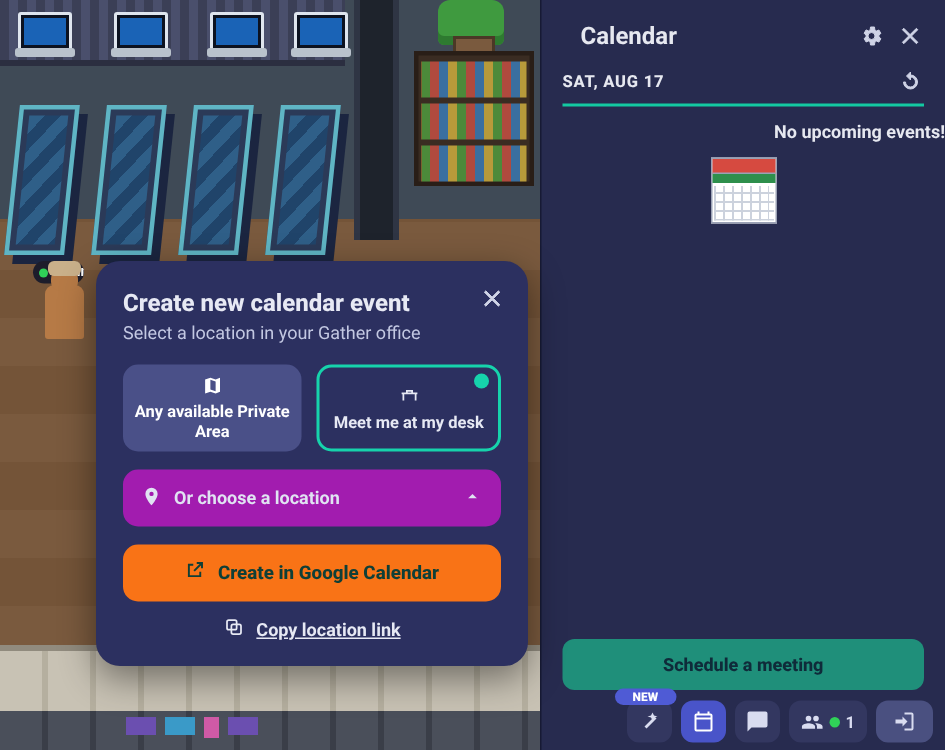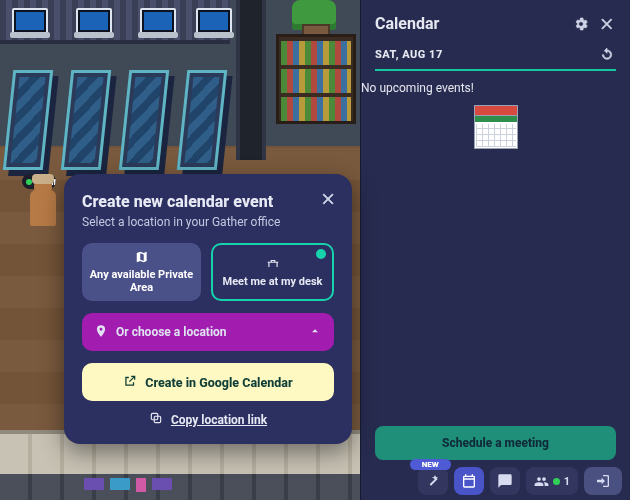--- a/index.html
+++ b/index.html
@@ -65,28 +65,28 @@
       linear-gradient(#6b4fb0,#6b4fb0) 0 0/20px 12px no-repeat,
       linear-gradient(#3a9ac8,#3a9ac8) 26px 0/20px 12px no-repeat,
       linear-gradient(#d05aa6,#d05aa6) 52px 0/10px 14px no-repeat,
       linear-gradient(#6b4fb0,#6b4fb0) 68px 0/20px 12px no-repeat;
   }
   
   .panel {
     flex:1; height:500px; background:#272b4f; color:#e6e8f0; position:relative;
     border-left:1px solid #171a34;
   }
-  .panel-hdr { display:flex; align-items:flex-end; padding:14px 14px 6px 14px; gap:8px; }
+  .panel-hdr { display:flex; align-items:flex-end; padding:14px 14px 6px 26px; gap:8px; }
   .panel-hdr h2 { font-size:16px; font-weight:700; flex:1; }
   .icon-btn { width:18px; height:18px; display:inline-flex; align-items:center; justify-content:center; cursor:pointer; color:#cfd3e6; }
   .icon-btn svg { width:16px; height:16px; fill:currentColor; stroke:currentColor; }
   .date-row { display:flex; align-items:center; padding: 6px 14px 4px 14px; }
   .date-row .date { font-size:11px; font-weight:800; letter-spacing:.5px; color:#e6e8f0; flex:1;}
   .underline { height:2px; background:#13c9a2; margin:2px 14px 10px 14px; }
-  .no-events { text-align:left; font-size:12px; font-weight:400; color:#e6e8f0; margin-top:6px;}
+  .no-events { text-align:right; font-size:12px; font-weight:700; color:#e6e8f0; margin-top:6px;}
   .mini-cal {
     width:44px; height:44px; margin:10px auto 0 auto; background:#fff; border:1px solid #9aa1b5; position:relative;
   }
   .mini-cal .top { height:10px; background:#d64a40; border-bottom:1px solid #9aa1b5; }
   .mini-cal .green { height:6px; background:#2e8f4c; }
   .mini-cal .grid { position:absolute; top:18px; left:1px; right:1px; bottom:1px;
     background:
       repeating-linear-gradient(0deg,#ccd2dd 0 1px, transparent 1px 6px),
       repeating-linear-gradient(90deg,#ccd2dd 0 1px, transparent 1px 6px);
   }
@@ -140,21 +140,21 @@
   }
   .opt .check { position:absolute; top:4px; right:6px; width:10px;height:10px;background:#16d3ac;border-radius:50%; }
   .loc-select {
     margin-top:12px; background:#a21caf; border-radius:10px; height:38px;
     display:flex; align-items:center; padding:0 12px; font-size:12px; font-weight:700; color:#e0e3f2;
     cursor:pointer; justify-content:space-between;
   }
   .loc-select .left{display:flex;align-items:center;gap:8px;}
   .create-btn {
     margin-top:12px; width:100%; height:38px; border:none; border-radius:10px;
-    background:#fef9c3; color:#0f3f37; font-weight:800; font-size:12.5px; cursor:pointer;
+    background:#f97316; color:#0f3f37; font-weight:800; font-size:12.5px; cursor:pointer;
     display:flex; align-items:center; justify-content:center; gap:8px;
   }
   .copy-link {
     margin-top:10px; display:flex; align-items:center; justify-content:center; gap:8px;
     font-size:12px; font-weight:700; color:#e7e9f4; cursor:pointer;
   }
   .copy-link span{ text-decoration: underline; }
   
   .sv{width:14px;height:14px;display:inline-block}
 </style>

